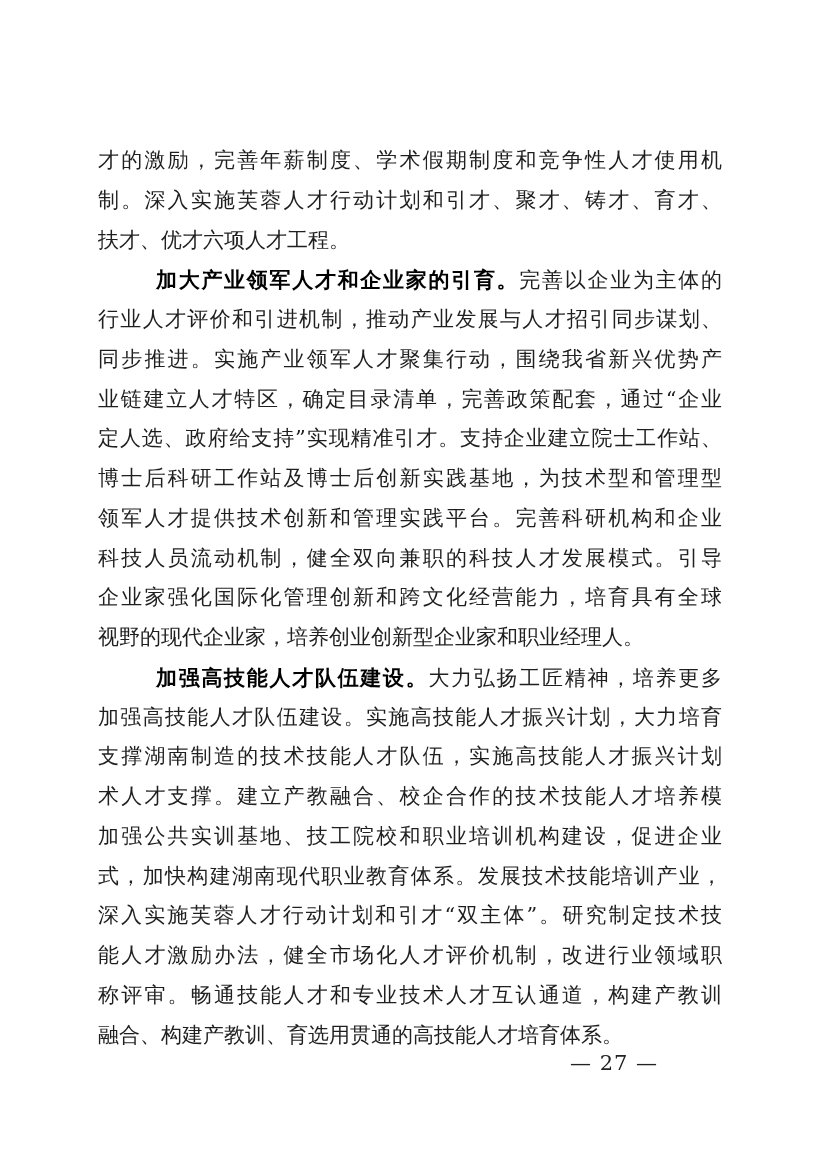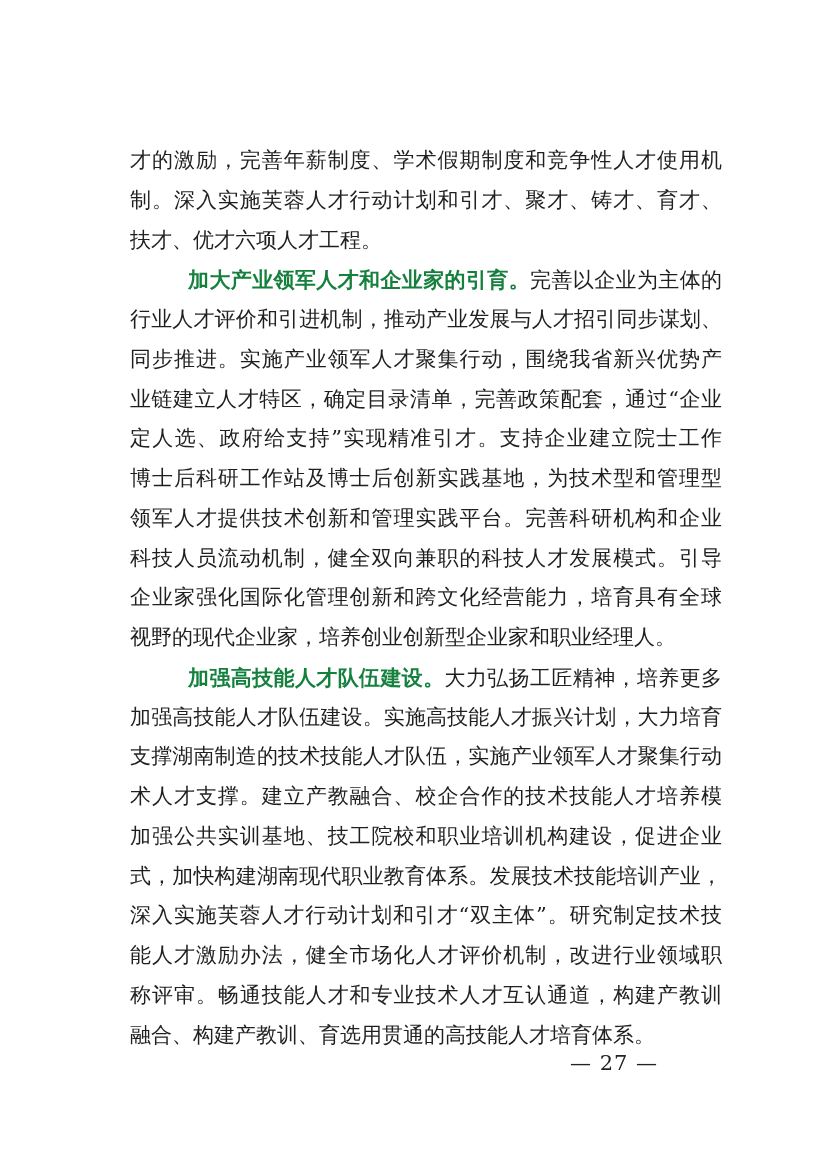--- a/index.html
+++ b/index.html
@@ -22,31 +22,30 @@
     top: 141px;
     width: 624px;
   }
   .line {
     height: 39.75px;
     line-height: 39.75px;
     font-size: 21px;
     text-align: justify;
     text-align-last: justify;
     overflow: hidden;
-    margin-left: 32px;
   }
   .line.para-end {
     text-align-last: left;
   }
   .line.indent {
     padding-left: 58px;
   }
   .bold {
     font-weight: 700;
-    color: #15803d;
+    color: #000000;
   }
   .footer {
     position: absolute;
     left: 570px;
     top: 1048px;
     width: 170px;
     height: 30px;
     line-height: 30px;
     font-size: 21px;
     text-align: left;
@@ -67,21 +66,21 @@
     <div class="line"><span>同步推进。实施产业领军人才聚集行动，围绕我省新兴优势产</span></div>
     <div class="line"><span>业链建立人才特区，确定目录清单，完善政策配套，通过“企业</span></div>
     <div class="line"><span>定人选、政府给支持”实现精准引才。支持企业建立院士工作站、</span></div>
     <div class="line"><span>博士后科研工作站及博士后创新实践基地，为技术型和管理型</span></div>
     <div class="line"><span>领军人才提供技术创新和管理实践平台。完善科研机构和企业</span></div>
     <div class="line"><span>科技人员流动机制，健全双向兼职的科技人才发展模式。引导</span></div>
     <div class="line"><span>企业家强化国际化管理创新和跨文化经营能力，培育具有全球</span></div>
     <div class="line para-end"><span>视野的现代企业家，培养创业创新型企业家和职业经理人。</span></div>
     <div class="line indent"><span class="bold">加强高技能人才队伍建设。</span><span>大力弘扬工匠精神，培养更多</span></div>
     <div class="line"><span>加强高技能人才队伍建设。实施高技能人才振兴计划，大力培育</span></div>
-    <div class="line"><span>支撑湖南制造的技术技能人才队伍，实施产业领军人才聚集行动</span></div>
+    <div class="line"><span>支撑湖南制造的技术技能人才队伍，实施高技能人才振兴计划</span></div>
     <div class="line"><span>术人才支撑。建立产教融合、校企合作的技术技能人才培养模</span></div>
     <div class="line"><span>加强公共实训基地、技工院校和职业培训机构建设，促进企业</span></div>
     <div class="line"><span>式，加快构建湖南现代职业教育体系。发展技术技能培训产业，</span></div>
     <div class="line"><span>深入实施芙蓉人才行动计划和引才“双主体”。研究制定技术技</span></div>
     <div class="line"><span>能人才激励办法，健全市场化人才评价机制，改进行业领域职</span></div>
     <div class="line"><span>称评审。畅通技能人才和专业技术人才互认通道，构建产教训</span></div>
     <div class="line para-end"><span>融合、构建产教训、育选用贯通的高技能人才培育体系。</span></div>
   </div>
 
   <div class="footer">— 27 —</div>

